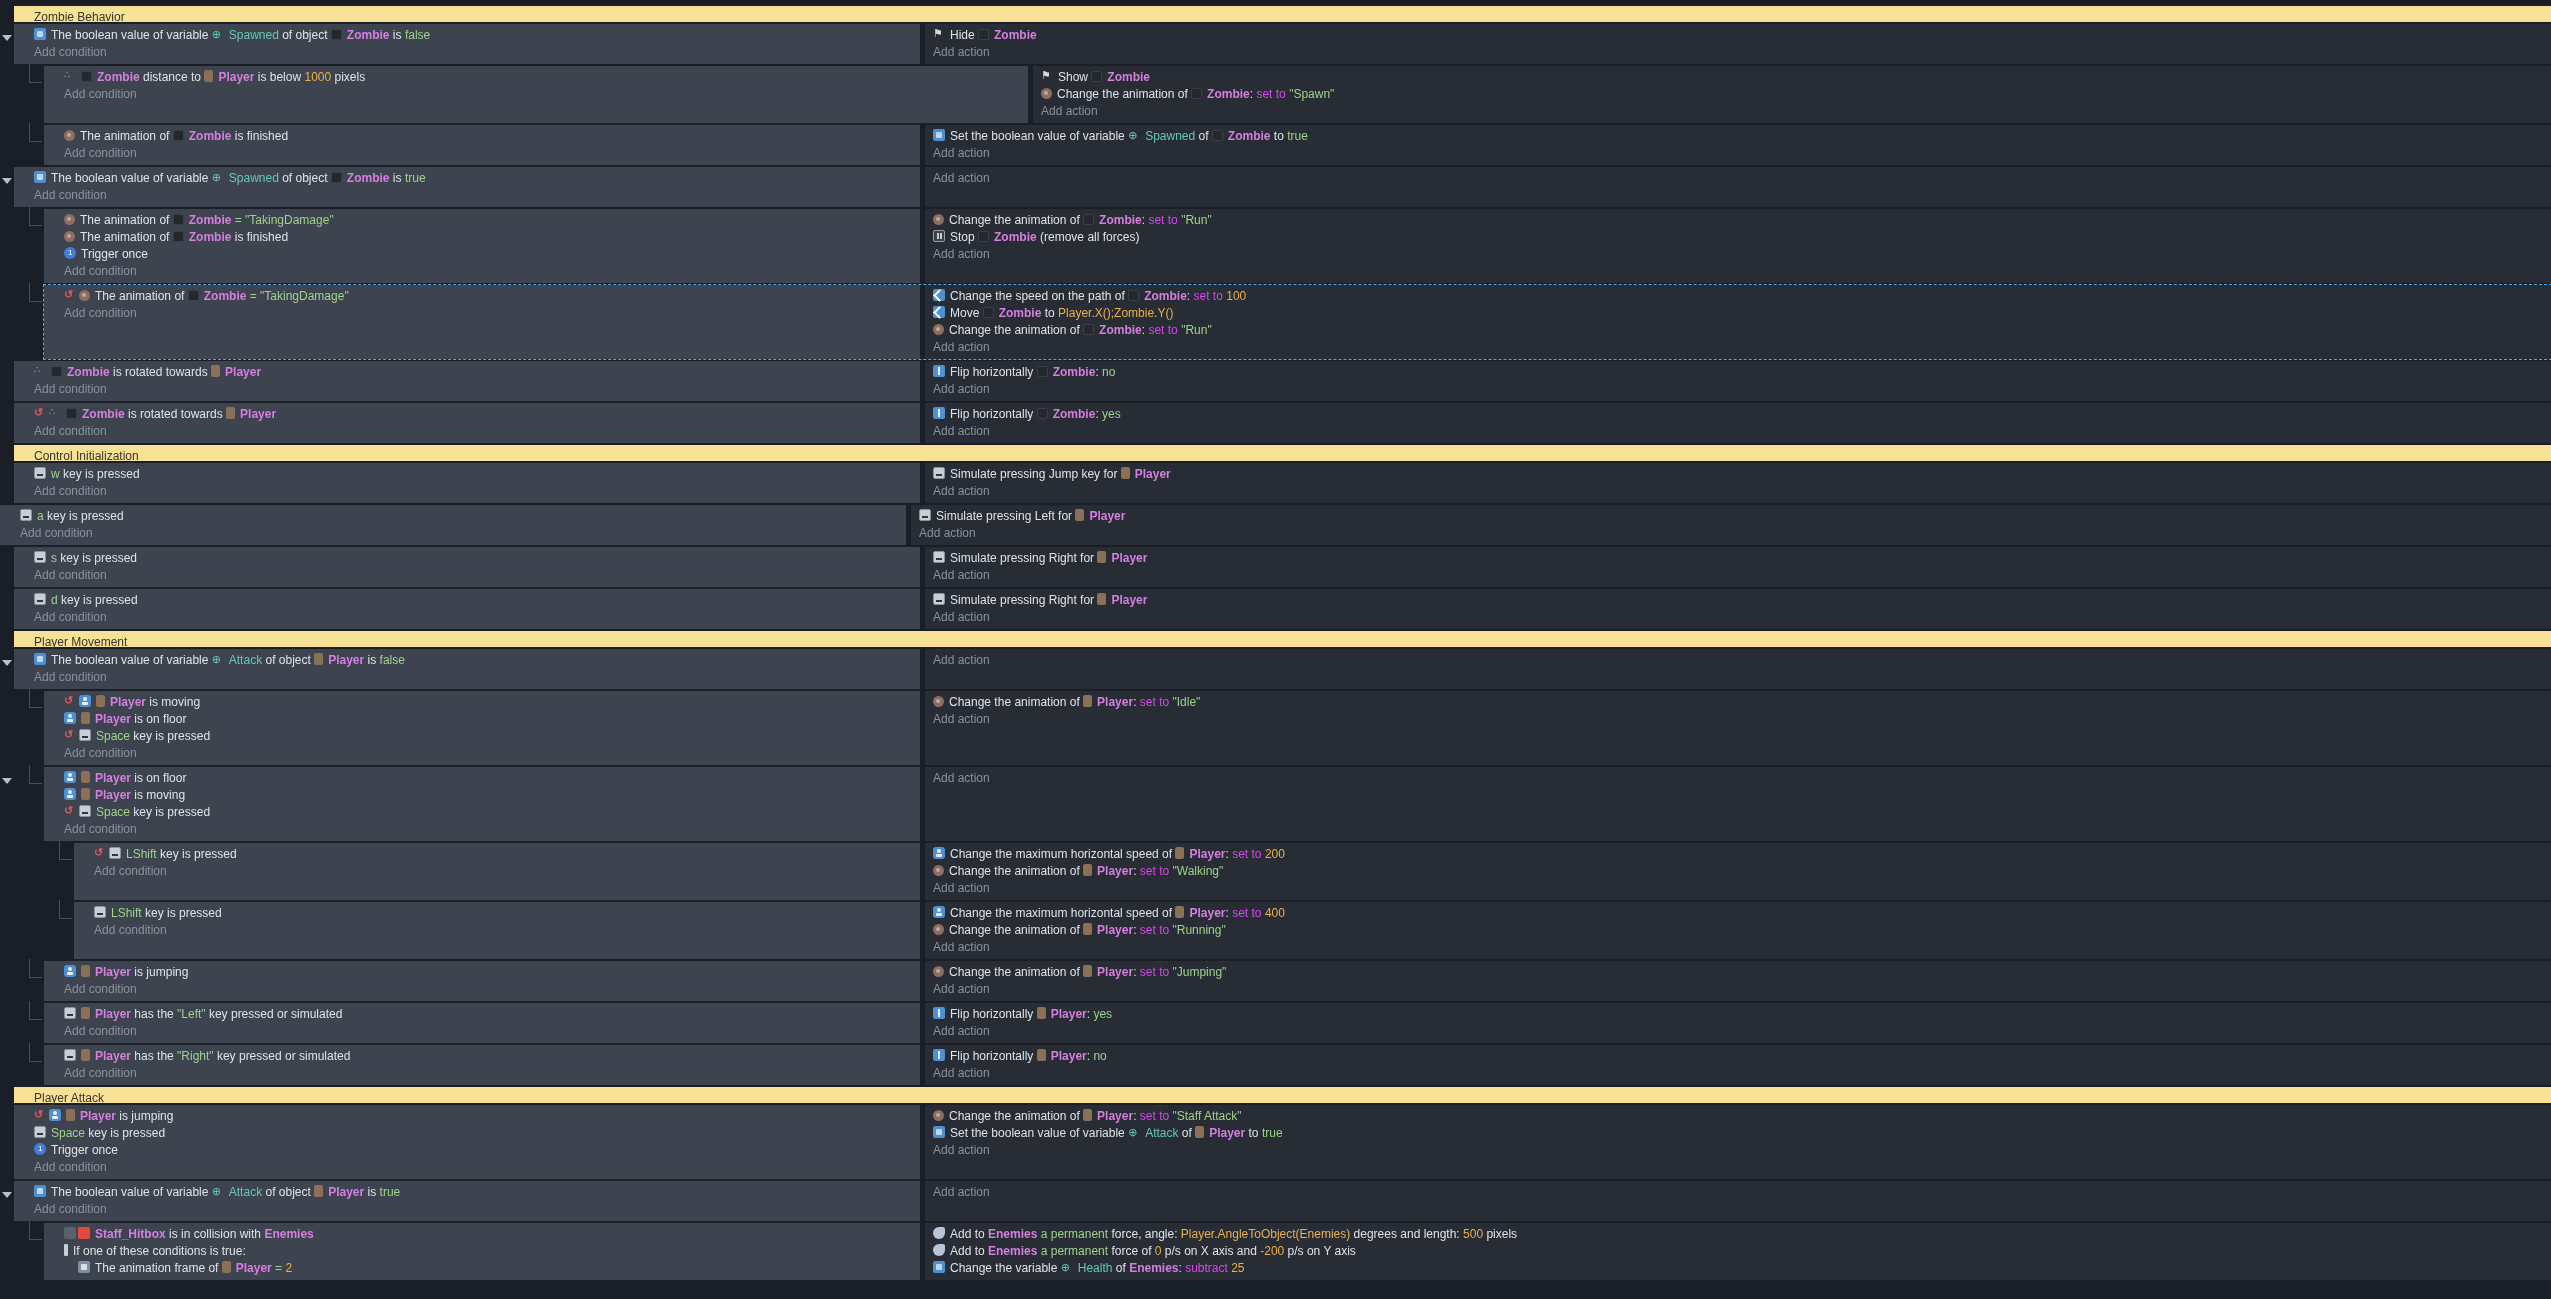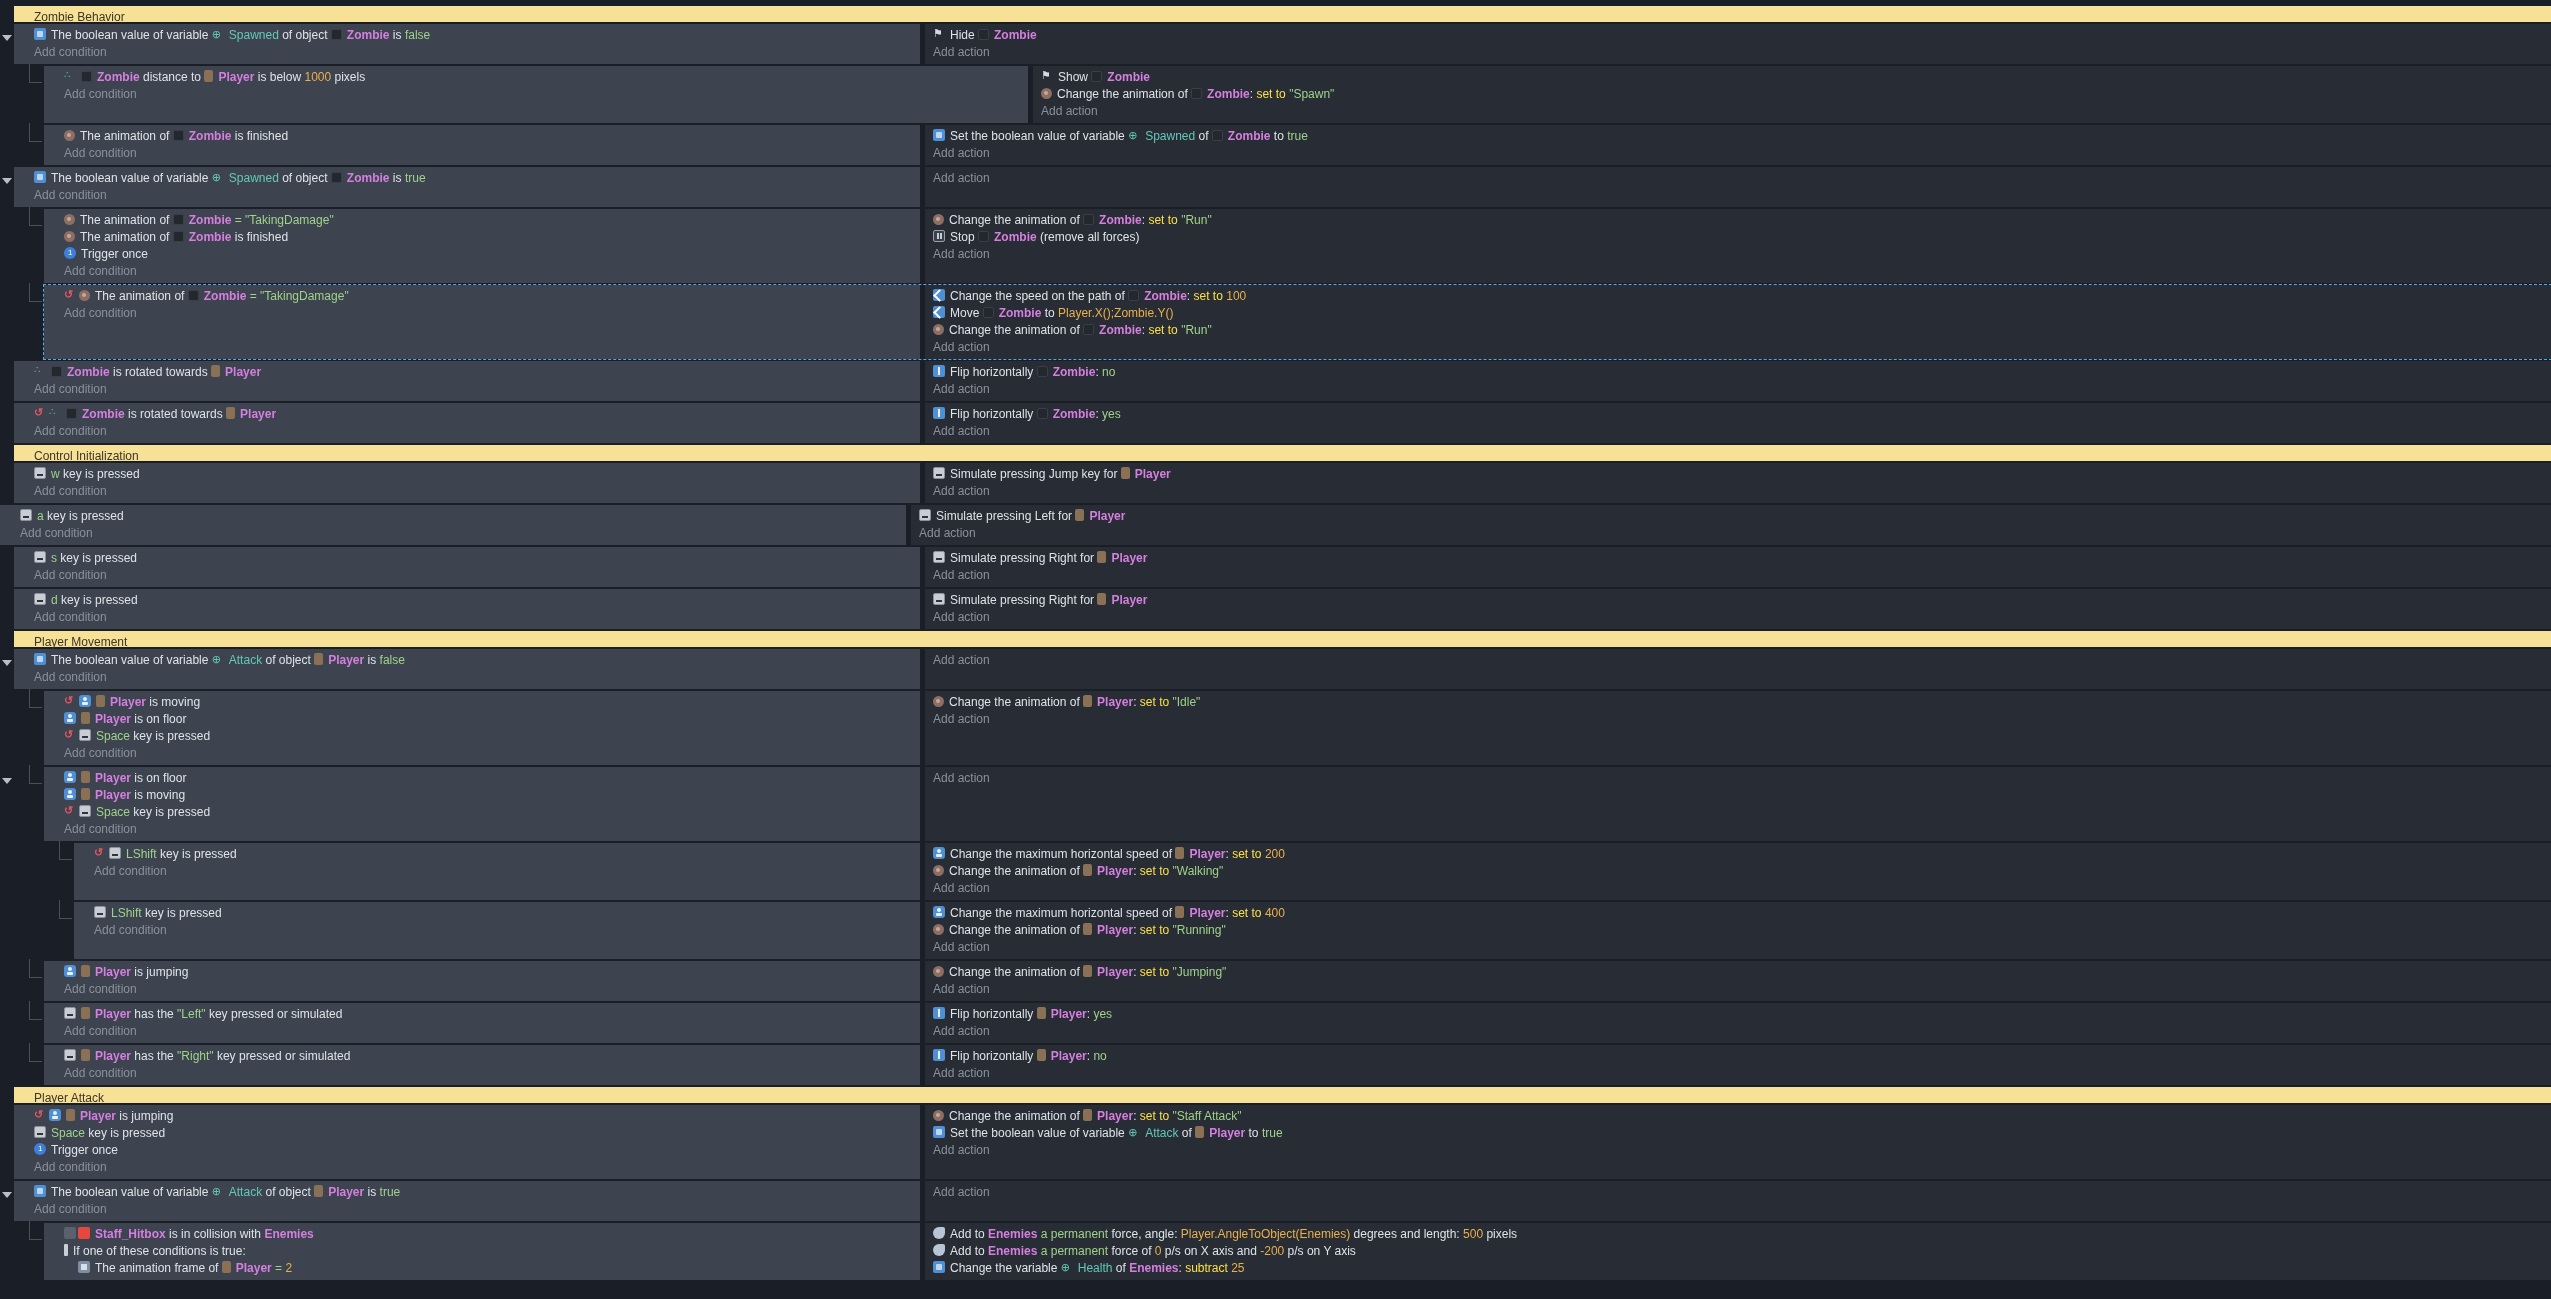--- a/index.html
+++ b/index.html
@@ -47,21 +47,21 @@
     border-left:5px solid transparent; border-right:5px solid transparent;
     border-top:6px solid #b9bec7; cursor:pointer; }
 
   
   .tk-w { color:#dfe3e8; }
   .tk-o { color:#d57fdf; font-weight:bold; }
   .tk-v { color:#63c7b8; }
   .tk-s { color:#9fd28a; }
   .tk-n { color:#eab04c; }
   .tk-e { color:#eab04c; }
-  .tk-p { color:#fde047; }
+  .tk-p { color:#d946ef; }
 
   
   .ic { display:inline-block; width:12px; height:12px; border-radius:2px;
         margin-right:5px; vertical-align:-1px; position:relative; }
   .ic-boolean-variable { background:#4f8fd4; }
   .ic-boolean-variable::before { content:""; position:absolute; inset:3px; background:#bcd7f2; border-radius:1px; }
   .ic-variable { width:12px; background:none; }
   .ic-variable::before { content:"\2295"; color:#63c7b8; font-size:11px; line-height:12px; position:absolute; left:0; top:0; }
   .ic-zombie-thumb { background:#23272e; border:1px solid #3a3f47; width:11px; height:11px; }
   .ic-player-thumb { background:#8a7055; width:9px; height:12px; border-radius:2px; }

